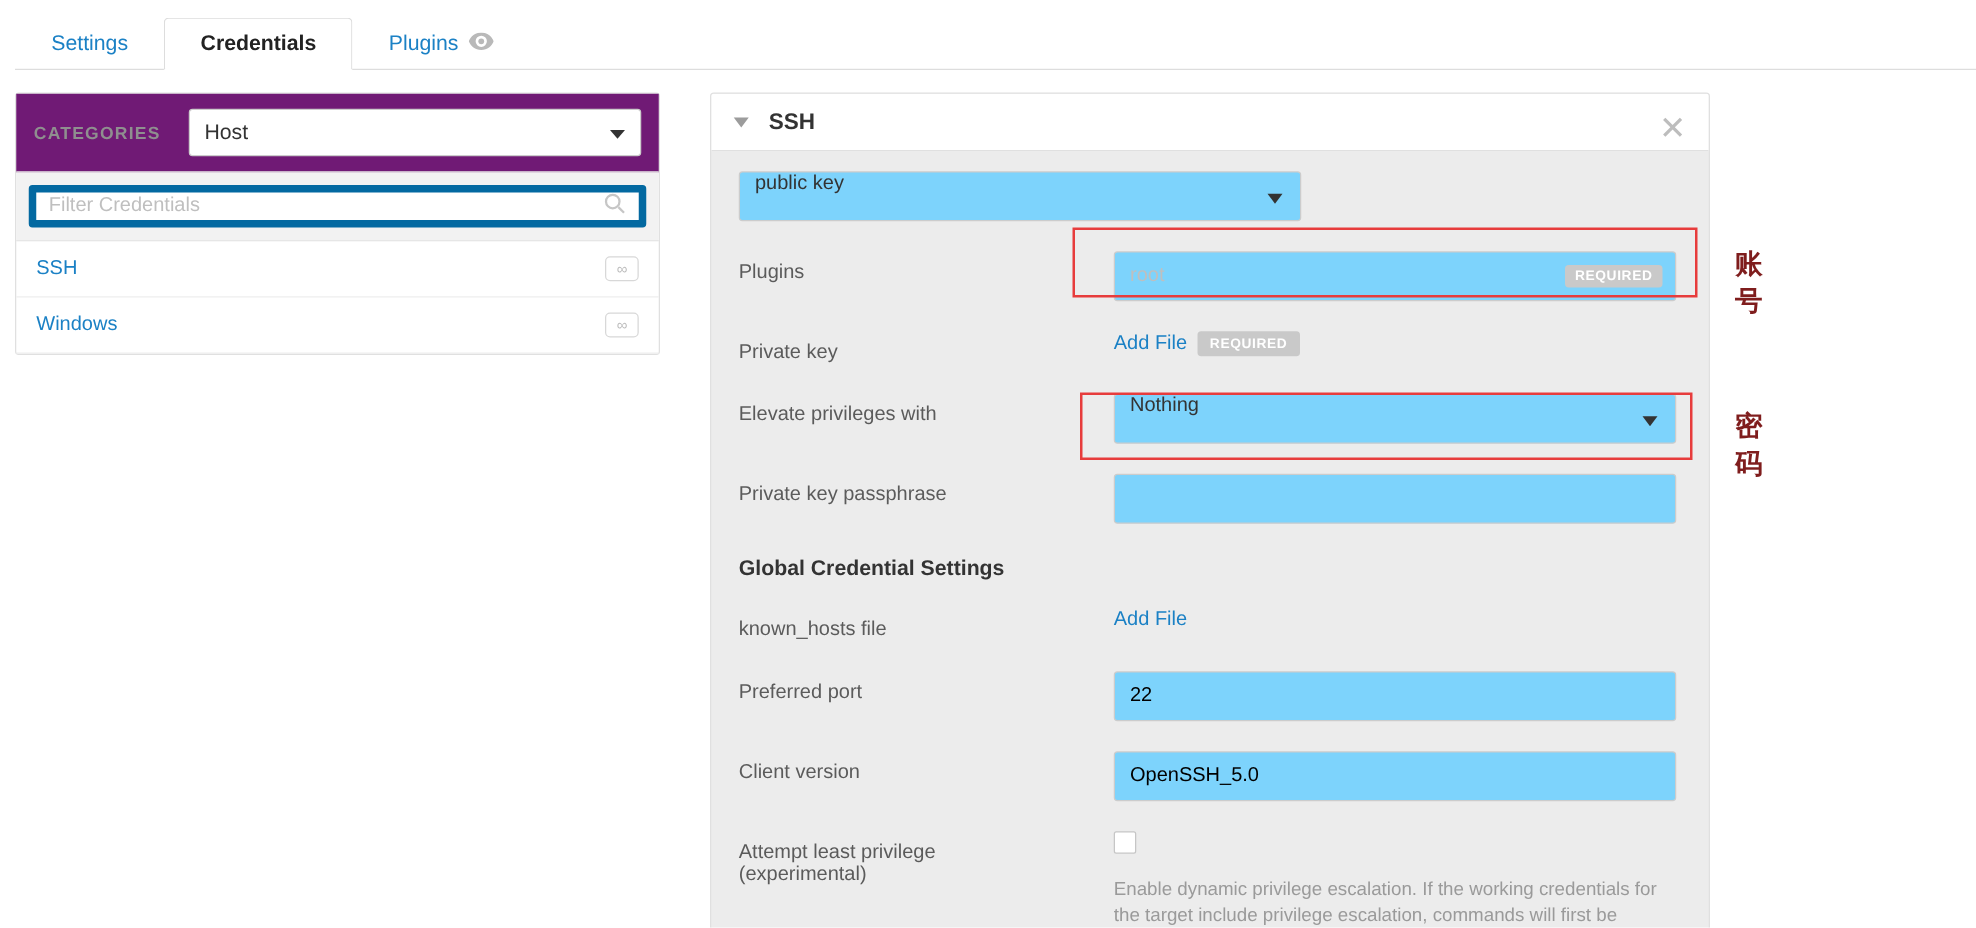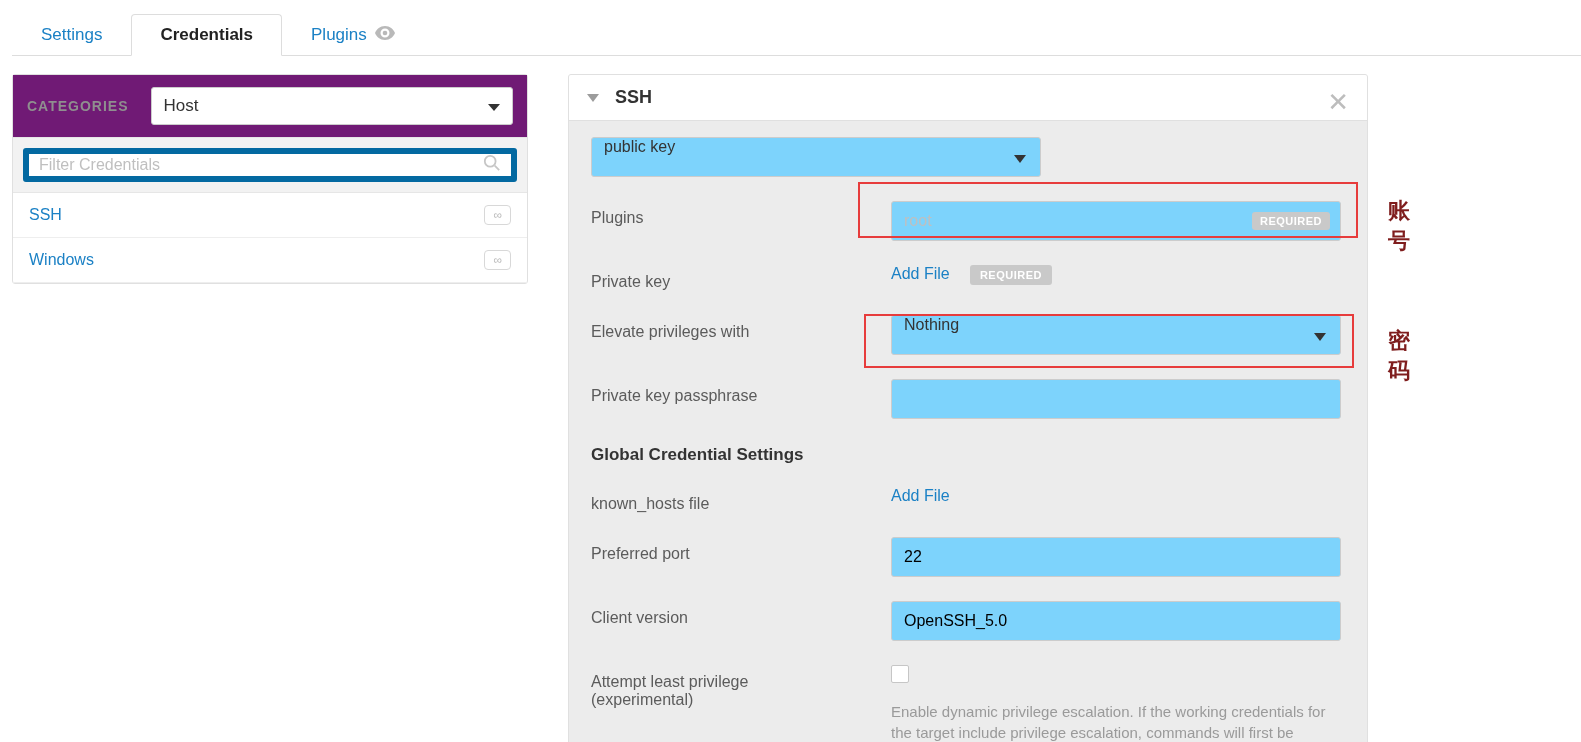--- a/index.html
+++ b/index.html
@@ -34,21 +34,21 @@
   .close-x{position:absolute;right:18px;top:12px;color:#bdbdbd;font-size:26px;cursor:pointer}
 
   .form{padding:16px 22px 0 22px}
   .row{display:flex;align-items:flex-start;margin-bottom:24px;position:relative}
   .label{width:300px;padding-top:8px;color:#5b5b5b;font-size:16px}
   .field{flex:1}
   .sel, .inp{width:450px;height:40px;border:1px solid #ccc;border-radius:3px;background:#7dd3fc;display:flex;padding:0 12px;font-size:16px;color:#333;position:relative}
   .sel::after{content:"";position:absolute;right:14px;top:50%;margin-top:-2px;border-left:6px solid transparent;border-right:6px solid transparent;border-top:8px solid #333}
   .inp input{border:none;outline:none;width:100%;font-size:16px;background:transparent}
   .req{position:absolute;right:10px;top:50%;transform:translateY(-50%);background:#c9c9c9;color:#fff;font-size:11px;font-weight:700;letter-spacing:.5px;padding:3px 8px;border-radius:3px}
-  .addfile{color:#1b81c5;font-size:16px;cursor:pointer;margin-right:16px}
+  .addfile{color:#1b81c5;font-size:16px;cursor:pointer;margin-right:4px}
   .pill-req{display:inline-block;background:#c9c9c9;color:#fff;font-size:11px;font-weight:700;letter-spacing:.5px;padding:4px 10px;border-radius:3px;vertical-align:middle}
   .hint{color:#9a9a9a;font-size:15px;margin-top:18px;max-width:470px;line-height:1.4}
   .section-title{font-weight:700;color:#333;font-size:17px;margin:26px 0 22px 0}
   .chk{width:18px;height:18px;border:1px solid #c6c6c6;background:#fff;border-radius:2px;cursor:pointer}
 
   
   .annot-box{position:absolute;border:2px solid #e73c3c;pointer-events:none}
   .annot-text{position:absolute;color:#7f1d1d;font-size:22px;font-weight:700}
 
   ::placeholder{color:#bfbfbf}

